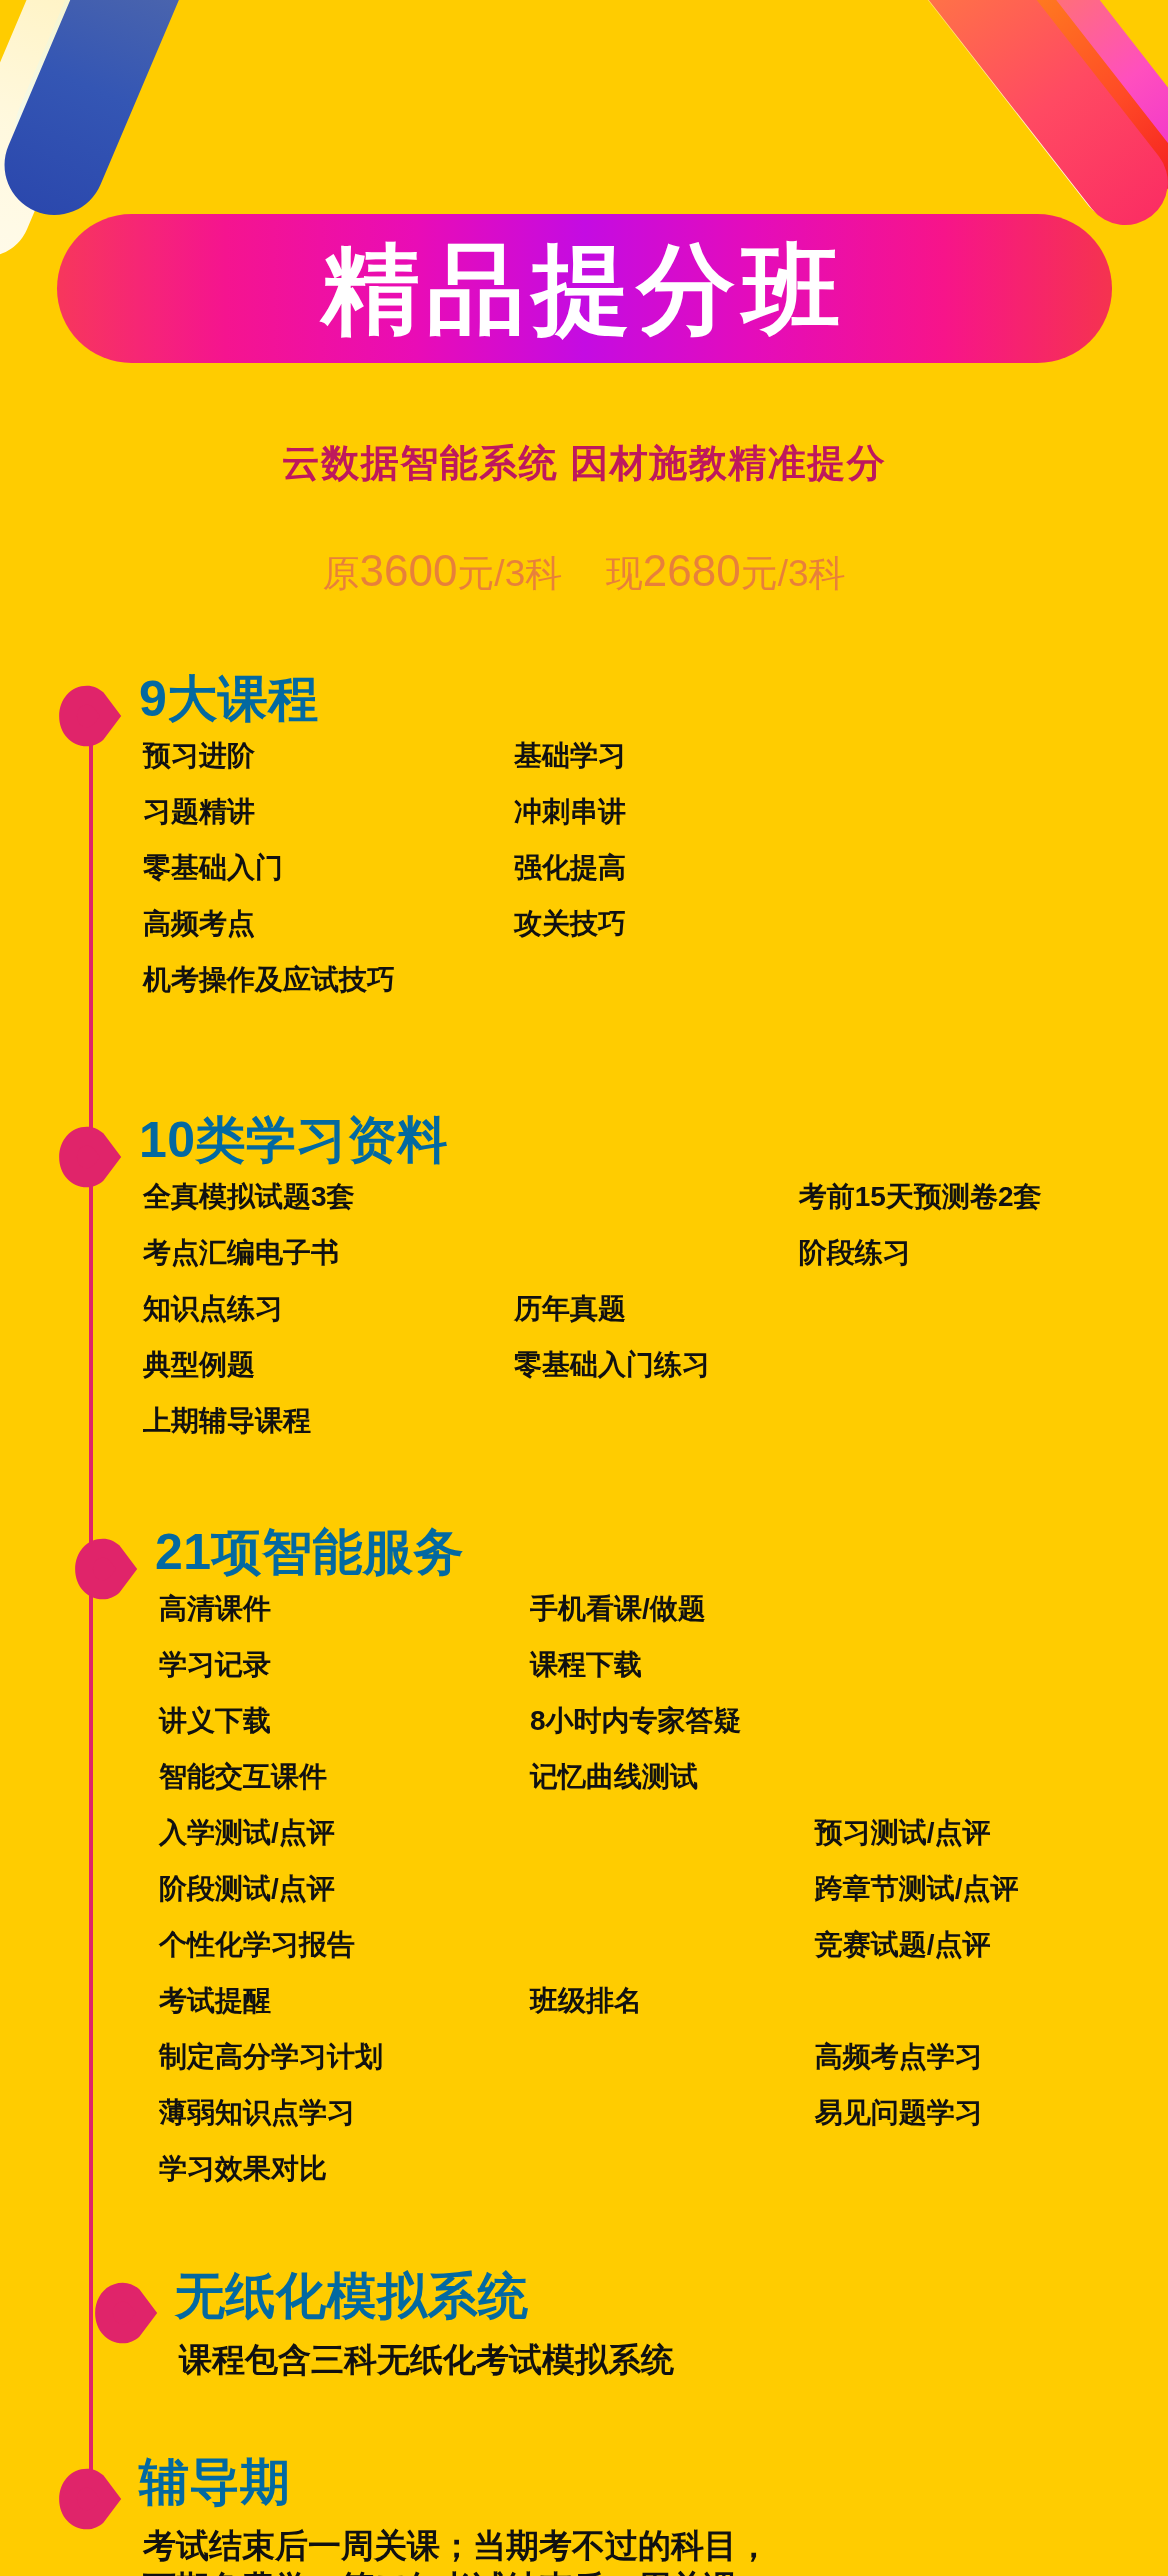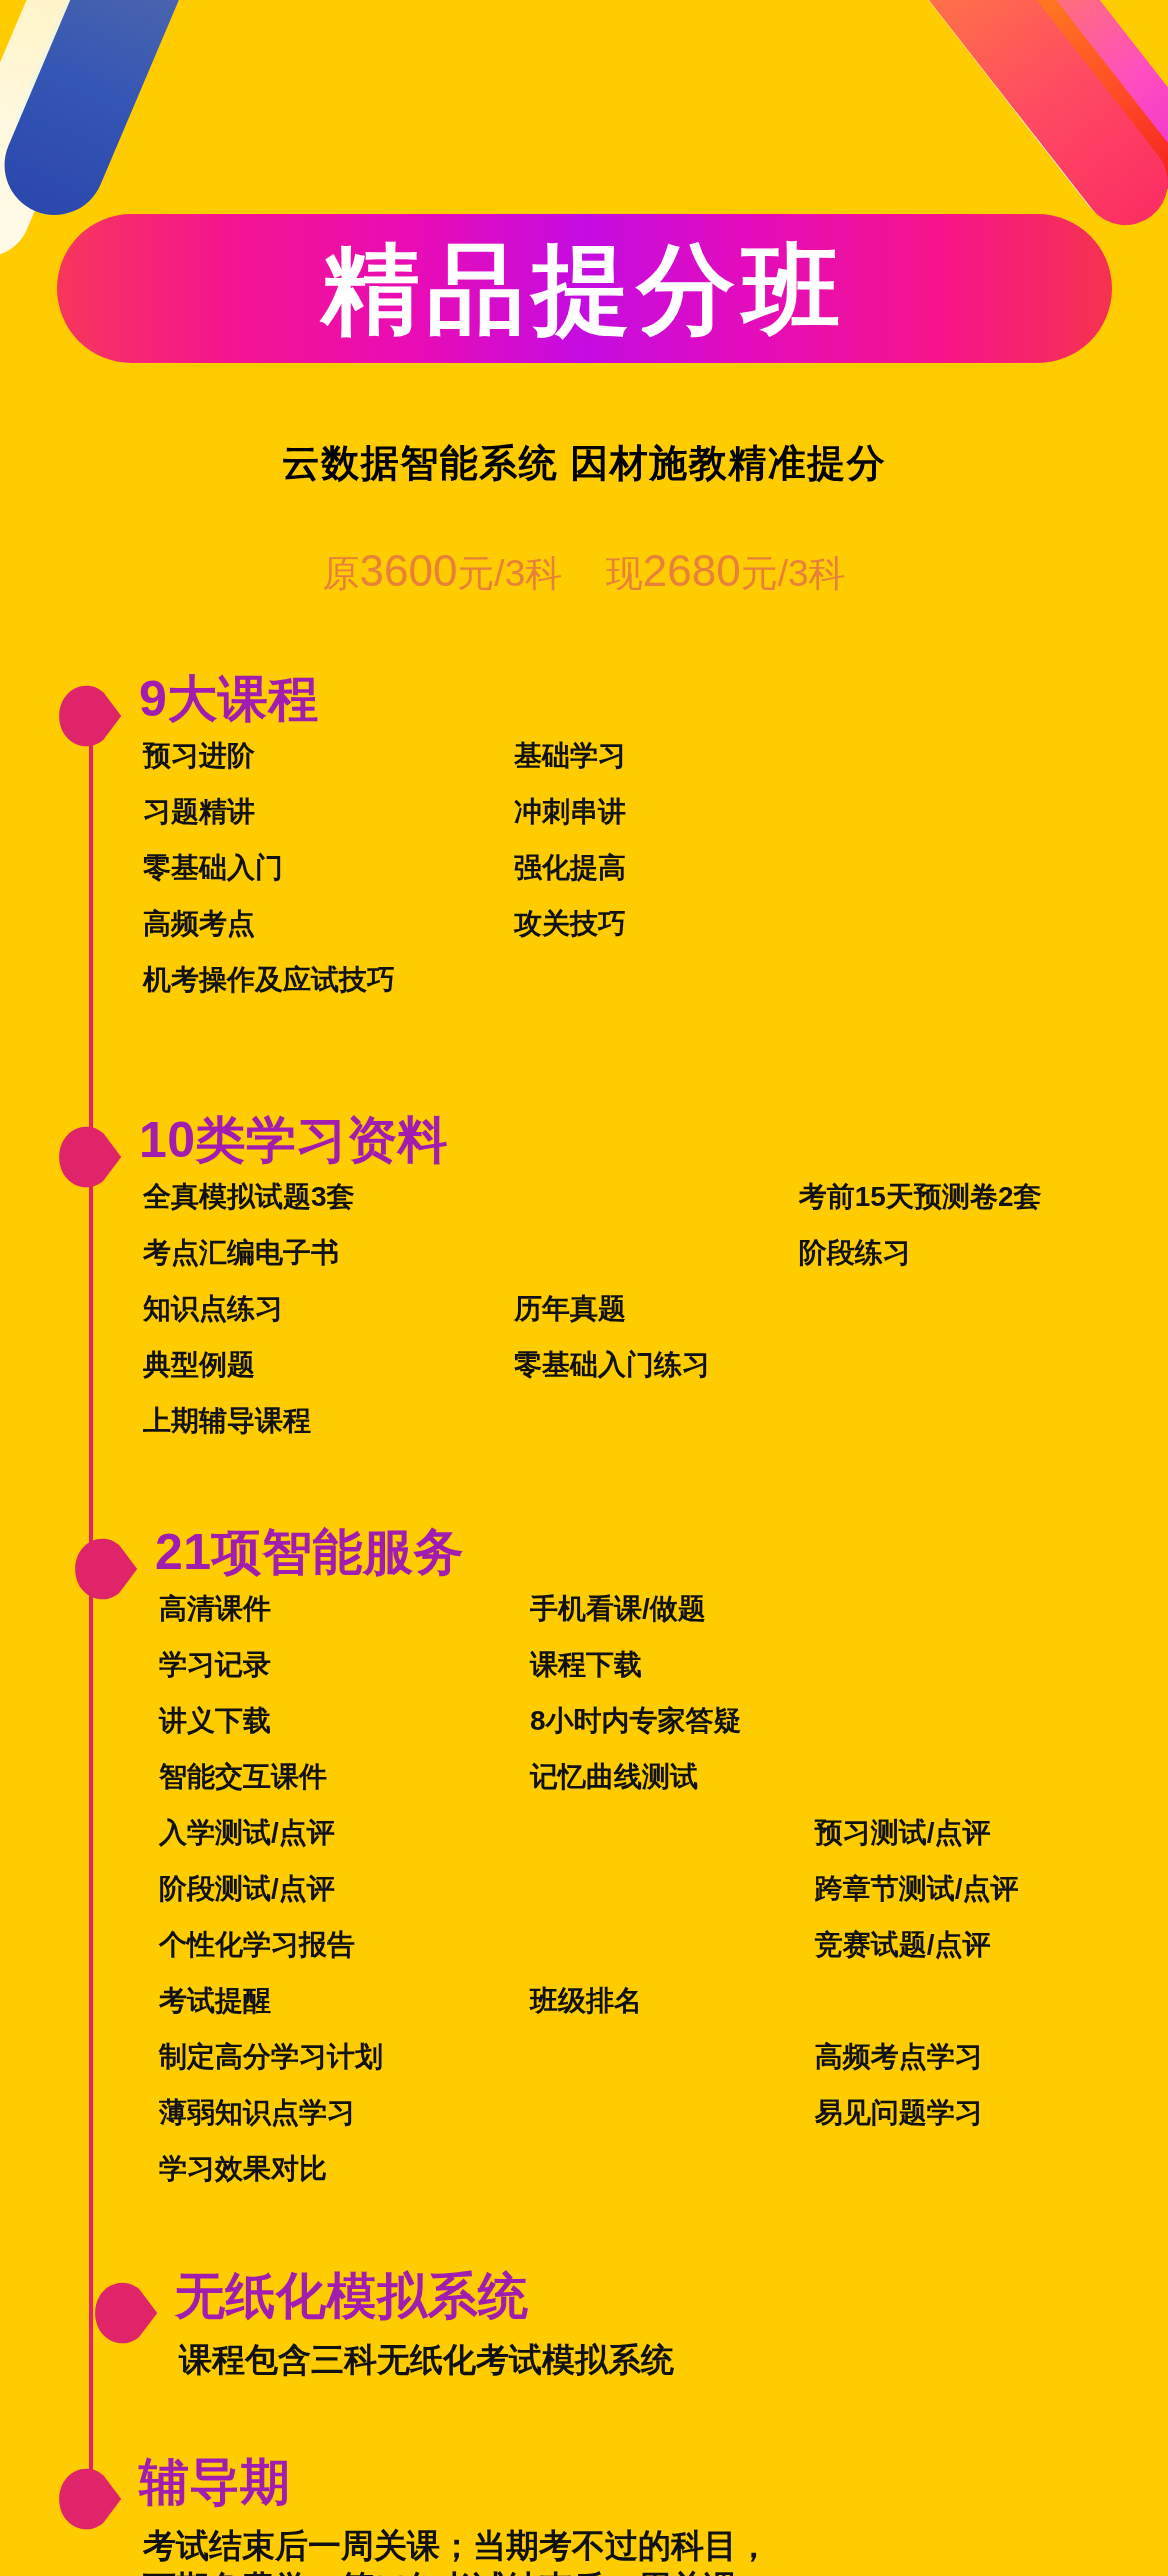--- a/index.html
+++ b/index.html
@@ -65,21 +65,21 @@
   .title-text {
     color:#FFFFFF; font-size:98px; font-weight:bold;
     letter-spacing:7.2px; line-height:1;
     font-family:"DejaVu Sans","Liberation Sans",sans-serif;
     white-space:nowrap;
   }
 
   
   .subtitle {
     position:absolute; left:0; right:0; top:438px;
-    text-align:center; color:#000000;
+    text-align:center; color:#be185d;
     font-size:38px; font-weight:bold; letter-spacing:1.5px;
     white-space:nowrap;
   }
   .price-row {
     position:absolute; left:0; right:0; top:546px;
     text-align:center; color:#E8803A;
     font-size:37px; font-weight:normal; white-space:nowrap;
   }
   .price-num { font-size:44px; }
   .price-gap { display:inline-block; width:23px; }
@@ -93,21 +93,21 @@
   
   .section { position:absolute; left:0; width:1168px; }
 
   .sec-head { position:relative; height:57px; }
   .bullet {
     position:absolute; left:56px; top:-2.1px;
     width:67px; height:66px;
   }
   .sec-title {
     position:absolute; left:139px; top:-14.4px;
-    color:#a21caf; font-size:50px; font-weight:bold;
+    color:#0369a1; font-size:50px; font-weight:bold;
     letter-spacing:0.5px; white-space:nowrap; line-height:1.15;
   }
 
   .items { position:relative; padding-left:143px; }
   .item-row {
     display:flex; height:56px; align-items:flex-start;
   }
   .item {
     color:#111111; font-size:28px; font-weight:bold;
     letter-spacing:0px; white-space:nowrap; line-height:1;

